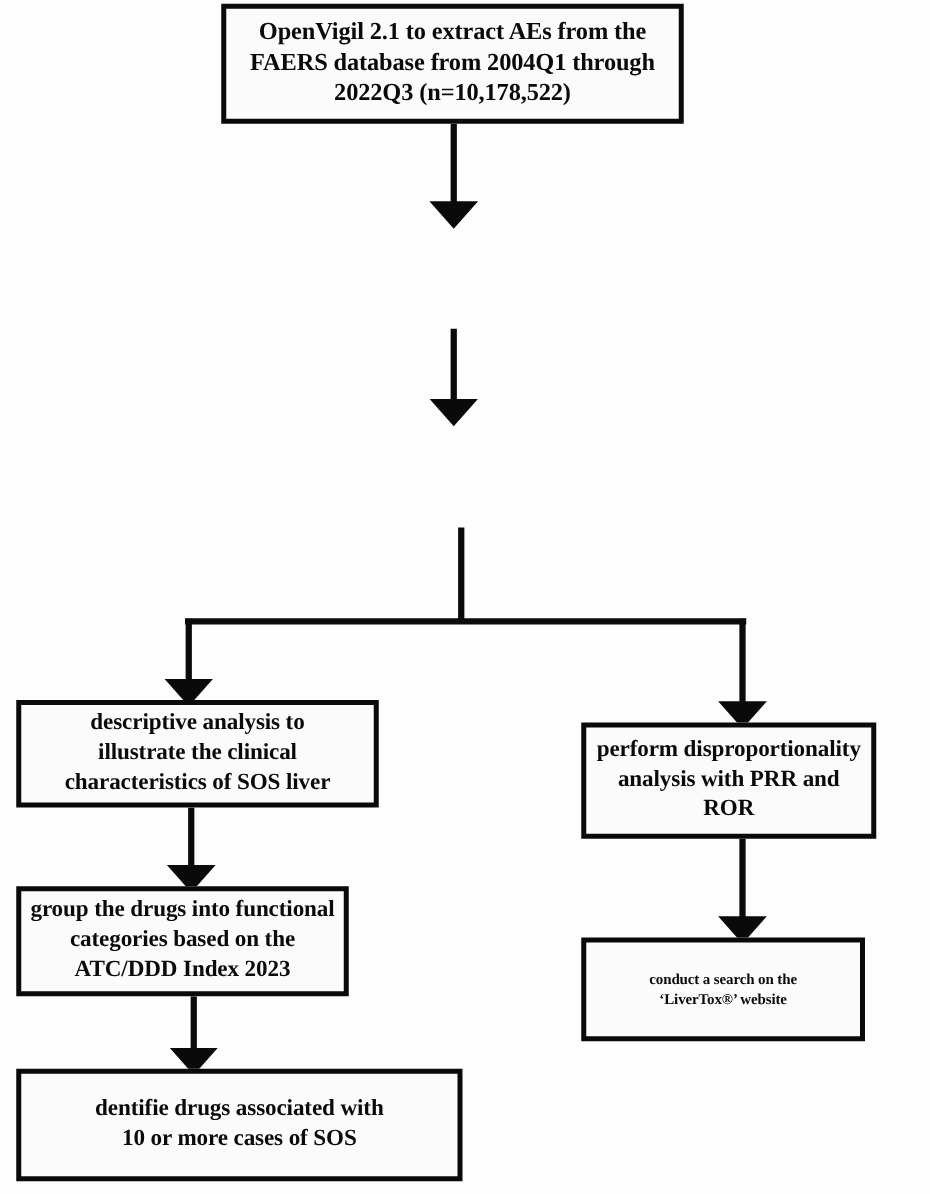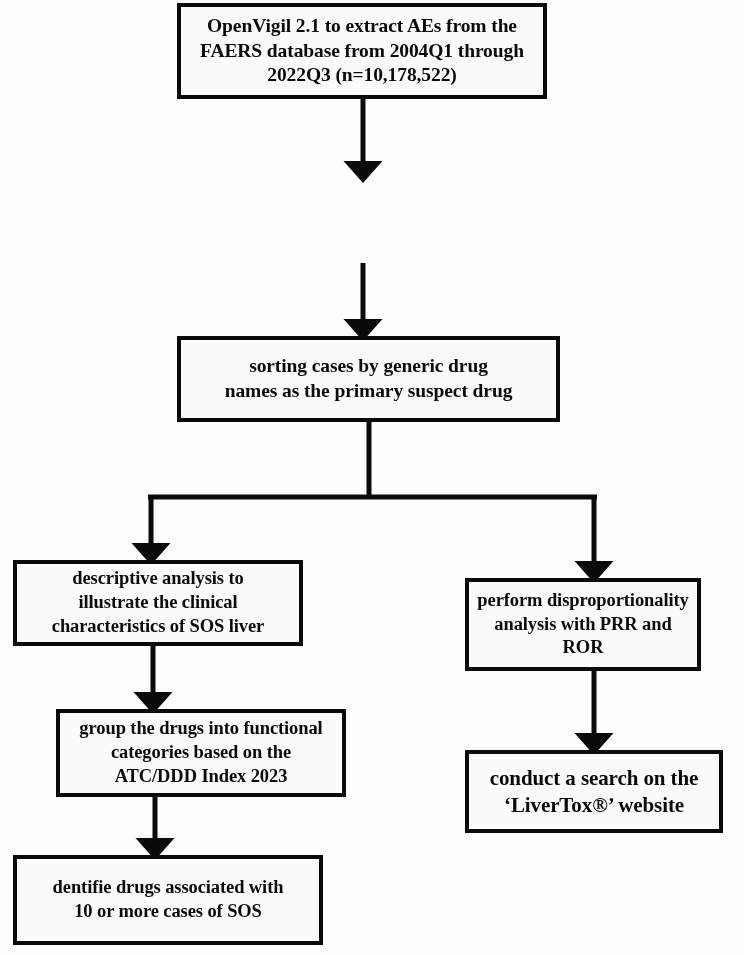--- a/index.html
+++ b/index.html
@@ -33,24 +33,24 @@
   }
   .node-text {
     display: block;
     padding: 0 6px;
     white-space: pre-line;
   }
   .n1 { left: 177px; top: 3px;   width: 370px; height: 96px;  font-size: 19.5px; }
   .n2 { left: 131px; top: 178px; width: 463px; height: 85px;  font-size: 19.5px; }
   .n3 { left: 177px; top: 336px; width: 383px; height: 86px;  font-size: 19.5px; }
   .n4 { left: 13px;  top: 560px; width: 290px; height: 86px;  font-size: 18.5px; }
-  .n5 { left: 13px;  top: 709px; width: 290px; height: 88px;  font-size: 18.5px; margin-left: 43px; }
-  .n6 { left: 13px;  top: 855px; width: 310px; height: 90px;  font-size: 18.5px; align-items: center; }
+  .n5 { left: 13px;  top: 709px; width: 266px; height: 88px;  font-size: 18.5px; }
+  .n6 { left: 13px;  top: 855px; width: 357px; height: 90px;  font-size: 18.5px; align-items: center; }
   .n7 { left: 465px; top: 578px; width: 236px; height: 93px;  font-size: 18.5px; }
-  .n8 { left: 465px; top: 750px; width: 258px; height: 83px;  font-size: 21px; }
+  .n8 { left: 465px; top: 750px; width: 227px; height: 83px;  font-size: 12px; }
 
   svg.edges {
     position: absolute;
     left: 0;
     top: 0;
     width: 744px;
     height: 955px;
     pointer-events: none;
   }
 </style>
@@ -85,24 +85,20 @@
     <line x1="594" y1="671" x2="594" y2="744" stroke="#0a0a0a" stroke-width="5" marker-end="url(#arrowhead)"></line>
   </svg>
 
   <div class="node n1">
     <span class="node-text">OpenVigil 2.1 to  extract AEs from the
 FAERS database from 2004Q1 through
 2022Q3 (n=10,178,522)</span>
   </div>
 
 
-  <div class="node n3">
-    <span class="node-text">sorting cases by generic drug
-names as the primary suspect drug</span>
-  </div>
 
   <div class="node n4">
     <span class="node-text">descriptive analysis  to
 illustrate the clinical
 characteristics of SOS liver</span>
   </div>
 
   <div class="node n5">
     <span class="node-text">group the drugs into functional
 categories based on the

